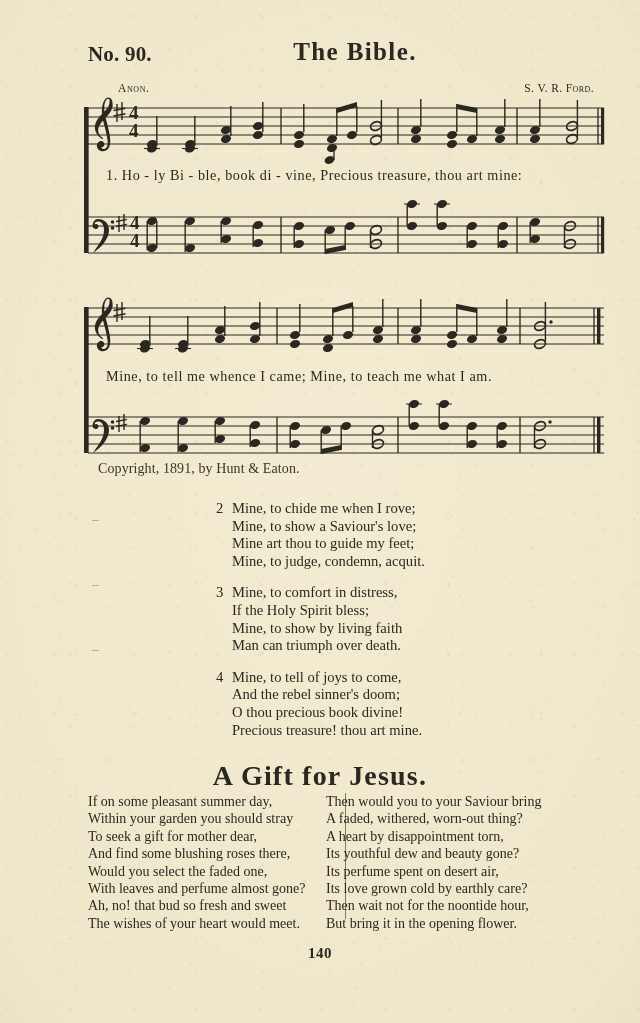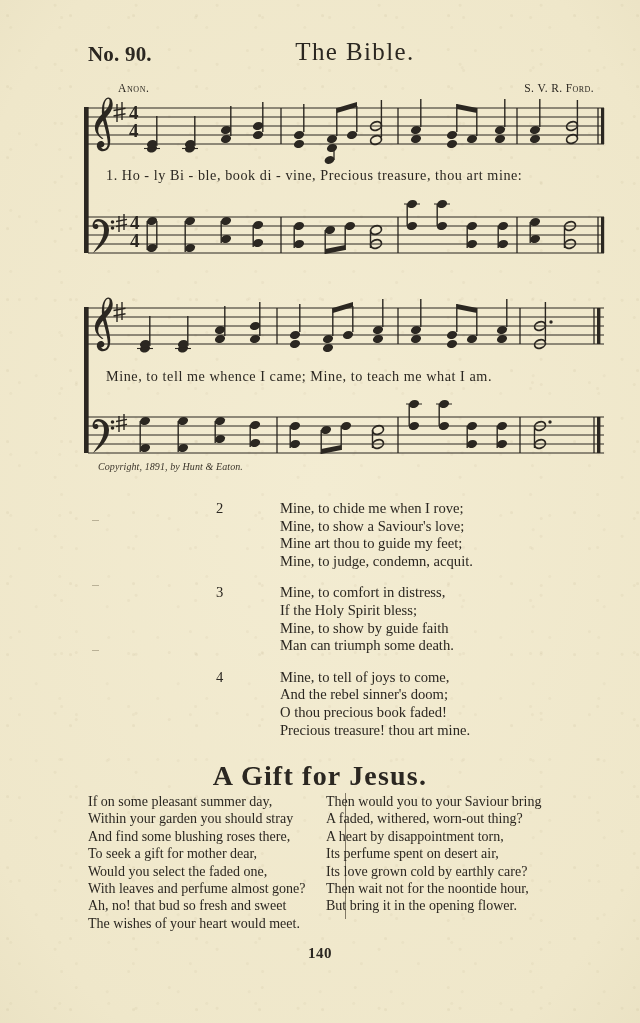--- a/index.html
+++ b/index.html
@@ -45,21 +45,21 @@
   }
   .hymn-no {
     position: absolute; left: 0; top: 0;
     font-weight: bold;
     font-size: 21px;
     letter-spacing: .2px;
   }
   .hymn-title {
     position: absolute; left: 0; right: 0; top: -4px;
     text-align: center;
-    font-weight: normal;
+    font-weight: bold;
     font-size: 25px;
     letter-spacing: 1.4px;
     padding-left: 22px;
   }
   .byline-left {
     position: absolute; left: 30px; top: 40px;
     font-size: 11.5px;
     font-variant: small-caps;
     letter-spacing: .6px;
     text-align: center;
@@ -72,43 +72,42 @@
   }
 
   
   .music { position: absolute; left: 0; top: 0; width: 640px; height: 480px; }
   .music svg { display: block; }
 
   .copyright {
     position: absolute;
     left: 98px;
     top: 461px;
-    font-size: 10px;
+    font-size: 14px;
     letter-spacing: .1px;
     color: #3a342a;
-    font-style: italic;
   }
 
   
   .verses {
     position: absolute;
     left: 232px;
     top: 500px;
     width: 300px;
     font-size: 14.6px;
     line-height: 17.6px;
   }
   .verse { position: relative; margin-bottom: 14px; }
   .verse .vnum {
     position: absolute;
     left: -16px;
     top: 0;
     font-size: 14.6px;
   }
-  .verse .vline { white-space: nowrap; margin-left: 48px; }
+  .verse .vline { white-space: nowrap; }
 
   
   .poem-title {
     position: absolute;
     left: 0; right: 0;
     top: 760px;
     text-align: center;
     font-weight: bold;
     font-size: 28px;
     letter-spacing: 1.2px;
@@ -577,52 +576,53 @@
         <div class="vline">Mine, to chide me when I rove;</div>
         <div class="vline">Mine, to show a Saviour's love;</div>
         <div class="vline">Mine art thou to guide my feet;</div>
         <div class="vline">Mine, to judge, condemn, acquit.</div>
       </div>
 
       <div class="verse">
         <span class="vnum">3</span>
         <div class="vline">Mine, to comfort in distress,</div>
         <div class="vline">If the Holy Spirit bless;</div>
-        <div class="vline">Mine, to show by guide faith</div>
-        <div class="vline">Man can triumph some death.</div>
+        <div class="vline">Mine, to show by living faith</div>
+        <div class="vline">Man can triumph over death.</div>
       </div>
 
       <div class="verse">
         <span class="vnum">4</span>
         <div class="vline">Mine, to tell of joys to come,</div>
         <div class="vline">And the rebel sinner's doom;</div>
-        <div class="vline">O thou precious book faded!</div>
+        <div class="vline">O thou precious book divine!</div>
         <div class="vline">Precious treasure! thou art mine.</div>
       </div>
 
     </div>
 
     <div class="poem-title">A Gift for Jesus.</div>
     <div class="poem-rule"></div>
 
     <div class="poem">
       <div class="poem-col left">
         <div class="pline">If on some pleasant summer day,</div>
         <div class="pline">Within your garden you should stray</div>
+        <div class="pline">To seek a gift for mother dear,</div>
         <div class="pline">And find some blushing roses there,</div>
-        <div class="pline">To seek a gift for mother dear,</div>
         <div class="pline">Would you select the faded one,</div>
         <div class="pline">With leaves and perfume almost gone?</div>
         <div class="pline">Ah, no! that bud so fresh and sweet</div>
         <div class="pline">The wishes of your heart would meet.</div>
       </div>
       <div class="poem-col right">
         <div class="pline">Then would you to your Saviour bring</div>
         <div class="pline">A faded, withered, worn-out thing?</div>
         <div class="pline">A heart by disappointment torn,</div>
+        <div class="pline">Its youthful dew and beauty gone?</div>
         <div class="pline">Its perfume spent on desert air,</div>
         <div class="pline">Its love grown cold by earthly care?</div>
         <div class="pline">Then wait not for the noontide hour,</div>
         <div class="pline">But bring it in the opening flower.</div>
       </div>
     </div>
 
     <div class="page-number">140</div>
 
   </div>

